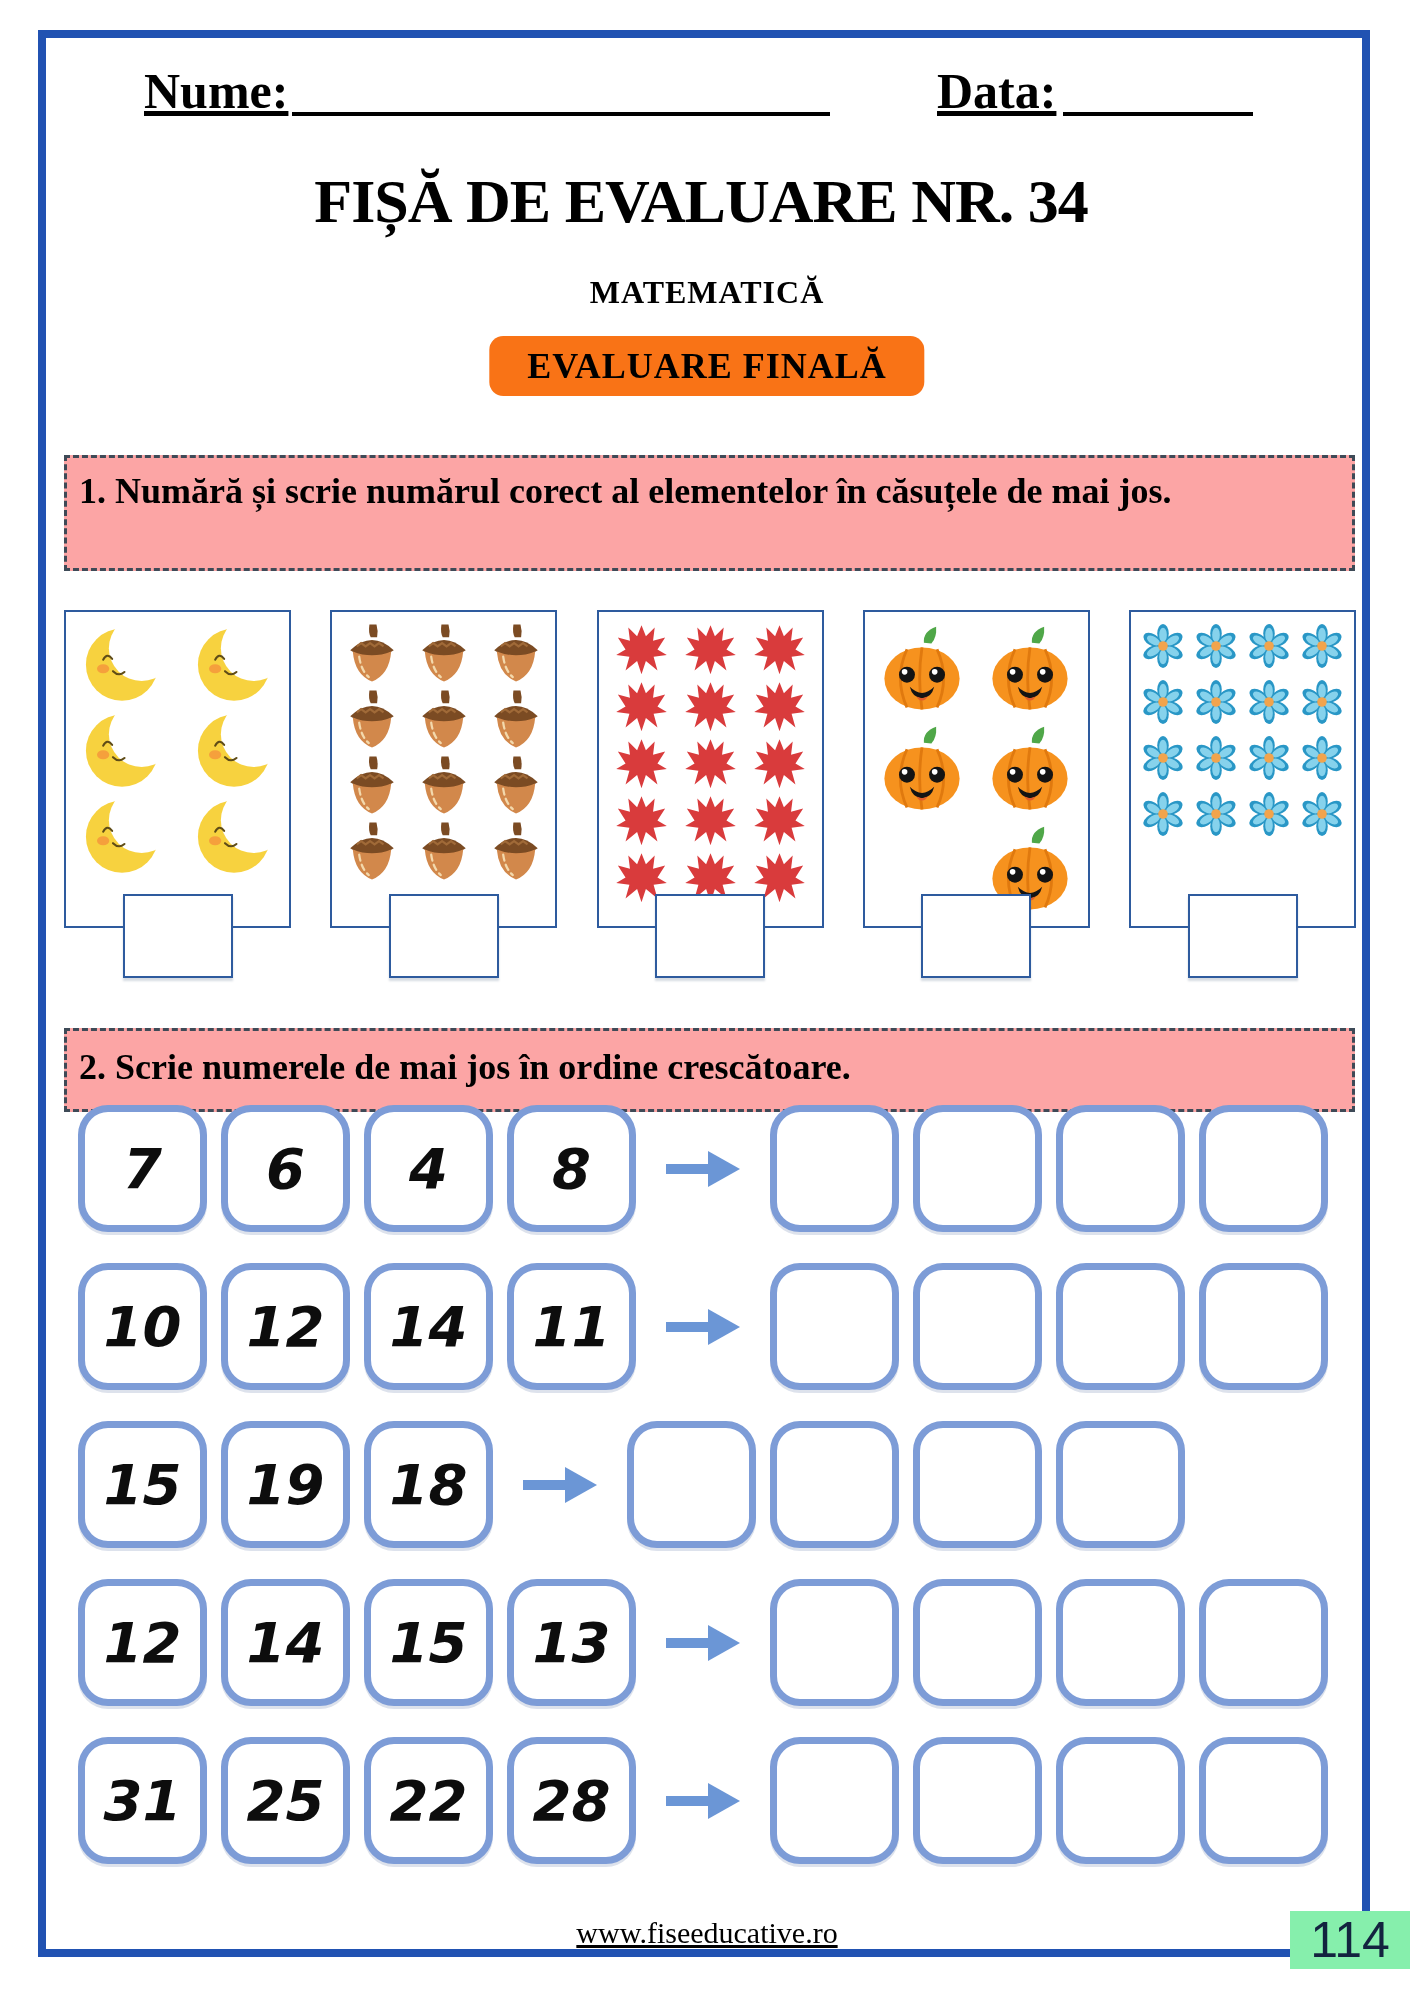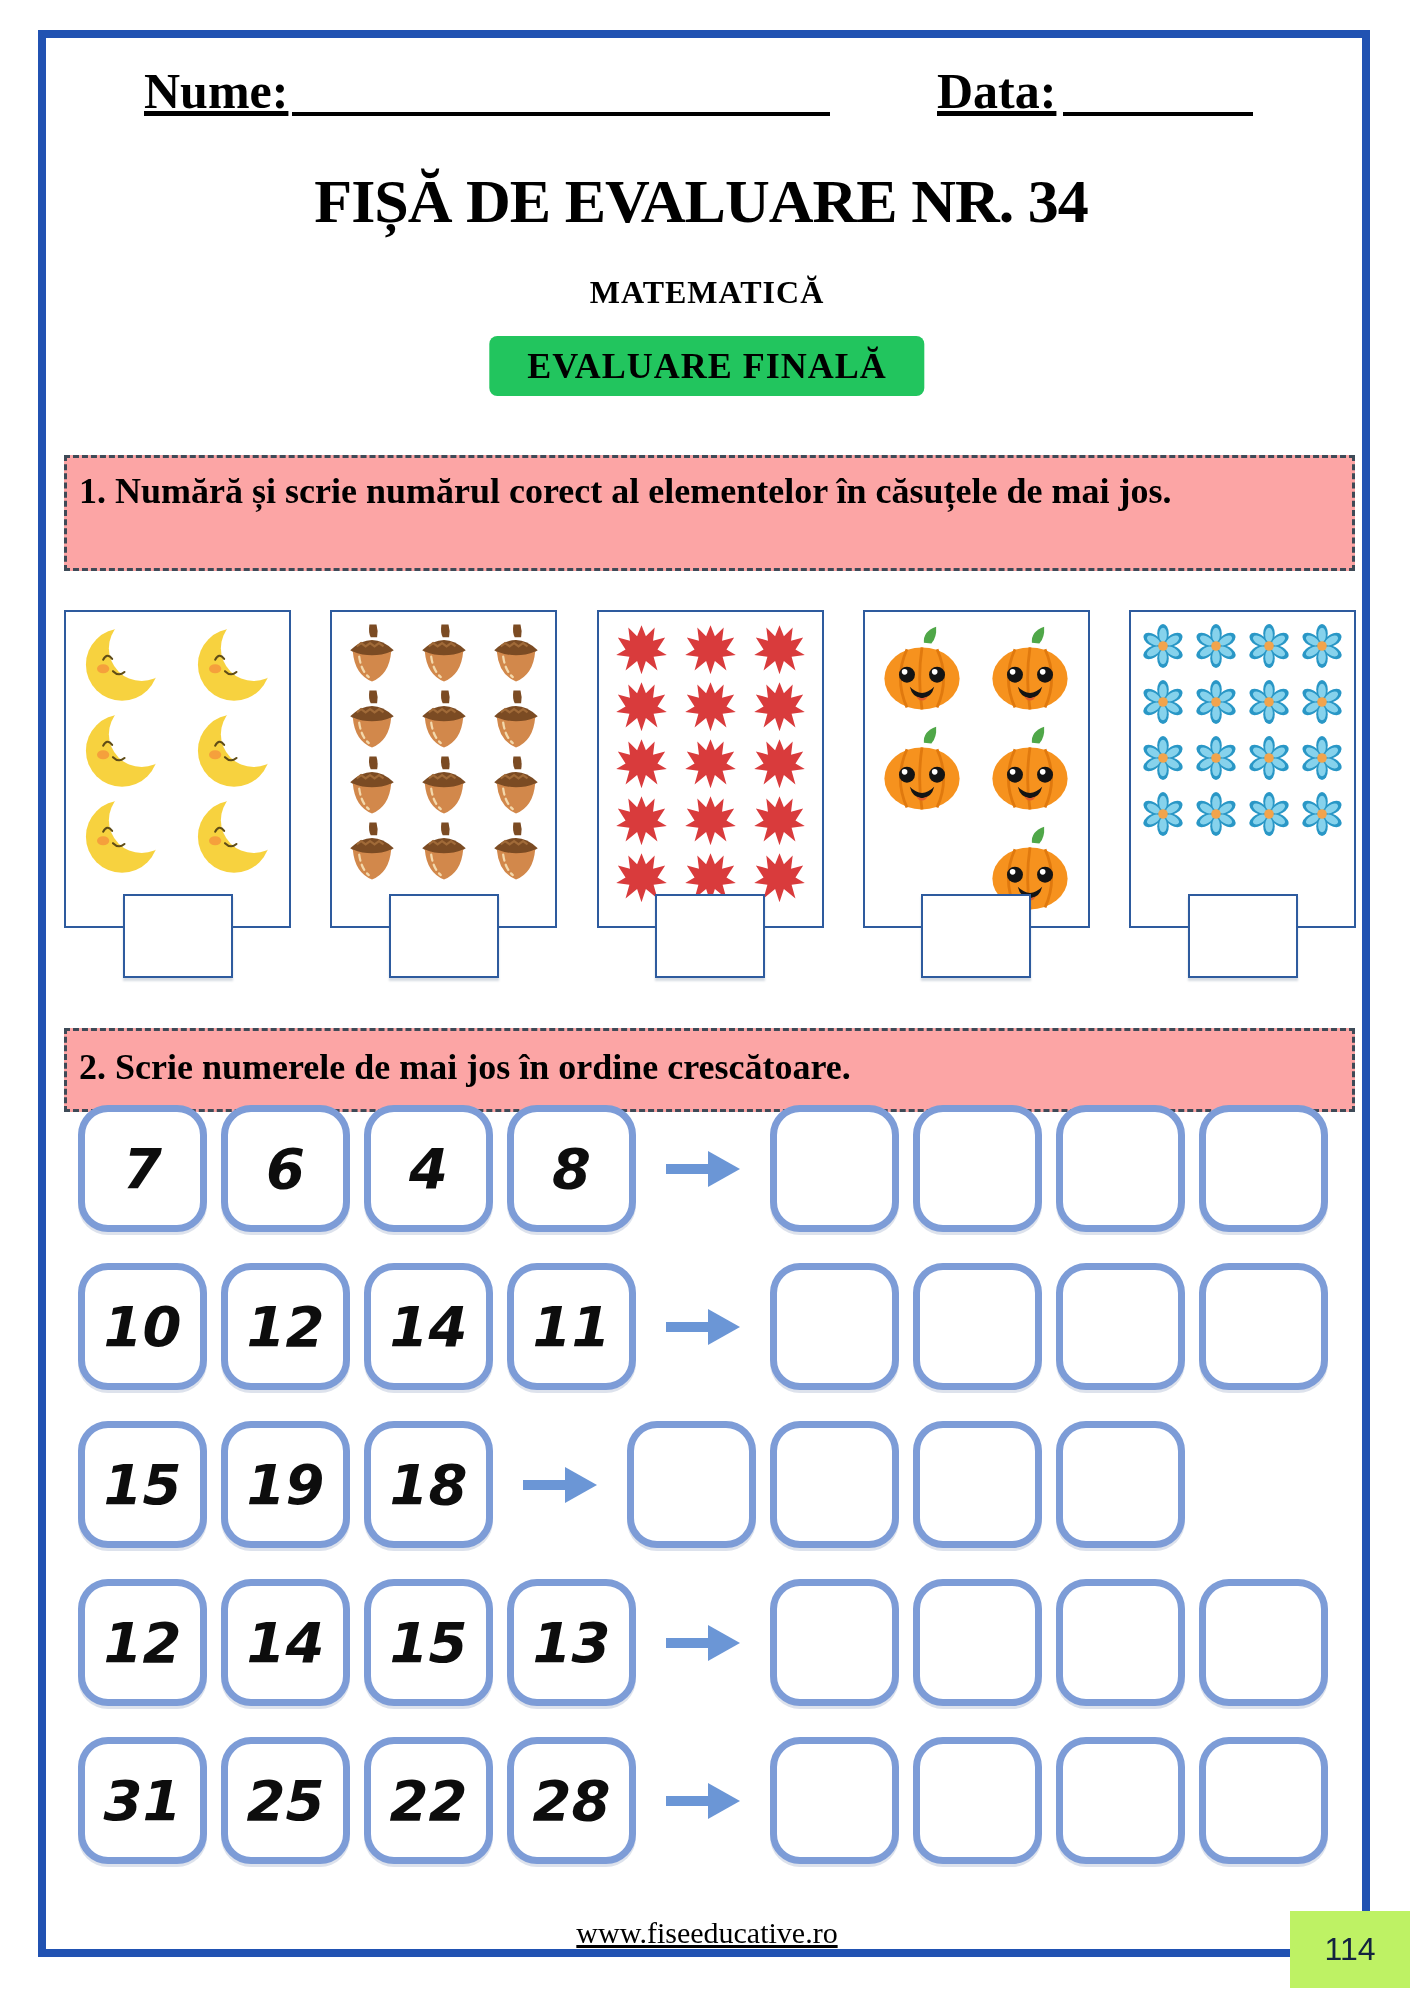--- a/index.html
+++ b/index.html
@@ -7,21 +7,21 @@
         font-family:"Liberation Serif",serif;color:#000;}
   #frame{position:absolute;left:38px;top:30px;width:1332px;height:1927px;
          border:8px solid #2152b2;box-sizing:border-box;z-index:0;}
   .hdr-label{position:absolute;font-size:50px;font-weight:700;z-index:2;text-decoration:underline;}
   .hdr-line{position:absolute;border-top:4px solid #000;z-index:2;}
   #title{position:absolute;left:0;right:12px;top:166px;text-align:center;
          font-size:62px;font-weight:700;letter-spacing:-1px;z-index:2;}
   #subject{position:absolute;left:0;right:0;top:274px;text-align:center;
            font-size:32px;font-weight:700;letter-spacing:1px;z-index:2;}
   #badge{position:absolute;left:50%;transform:translateX(-50%);top:336px;
-         background:#22c55e;border-radius:8px;padding:9px 38px;
+         background:#f97316;border-radius:14px;padding:9px 38px;
          font-size:36px;font-weight:700;letter-spacing:1px;z-index:2;}
   .task-instr{position:absolute;left:64px;width:1291px;box-sizing:border-box;
               border:3px dashed #3e4a57;background:#fca5a5;
               font-size:36px;font-weight:700;line-height:1.28;z-index:2;}
   #task1-instr{top:455px;height:116px;padding:10px 12px;}
   #task2-instr{top:1028px;height:84px;padding:13px 12px;}
   #task1-boxes{position:absolute;left:64px;top:610px;width:1292px;height:318px;
                display:flex;justify-content:space-between;z-index:2;}
   .item-box{position:relative;width:227px;height:318px;box-sizing:border-box;
             border:2px solid #2e5b9e;background:#fff;}
@@ -34,23 +34,23 @@
   .num-row{display:flex;align-items:center;height:127px;}
   .num-group{display:flex;gap:14px;}
   .num-box{width:129px;height:127px;box-sizing:border-box;border:7px solid #7d9cd7;
            border-radius:30px;background:#fff;display:flex;align-items:center;
            justify-content:center;box-shadow:0 3px 0 rgba(120,140,180,.25);
            font-family:"DejaVu Sans",sans-serif;font-style:italic;font-weight:700;
            font-size:56px;color:#0d0d0d;}
   .arrow-wrap{width:78px;height:40px;margin:0 28px;flex:none;}
   #footer-link{position:absolute;left:0;right:0;top:1916px;text-align:center;
                font-size:30px;text-decoration:underline;z-index:2;}
-  #page-num{position:absolute;left:1290px;top:1911px;width:120px;height:77px;
-            background:#bef264;display:flex;align-items:center;justify-content:center;
-            font-family:"Liberation Sans",sans-serif;font-size:32px;color:#13233f;z-index:5;}
+  #page-num{position:absolute;left:1290px;top:1911px;width:120px;height:58px;
+            background:#86efac;display:flex;align-items:center;justify-content:center;
+            font-family:"Liberation Sans",sans-serif;font-size:50px;color:#13233f;z-index:5;}
   svg.icon{display:block;}
 </style>
 </head>
 <body>
 
 <svg width="0" height="0" style="position:absolute" aria-hidden="true">
   <defs>
     <mask id="moon-cut">
       <rect width="100" height="100" fill="#fff"></rect>
       <circle cx="74" cy="32" r="40" fill="#000"></circle>

